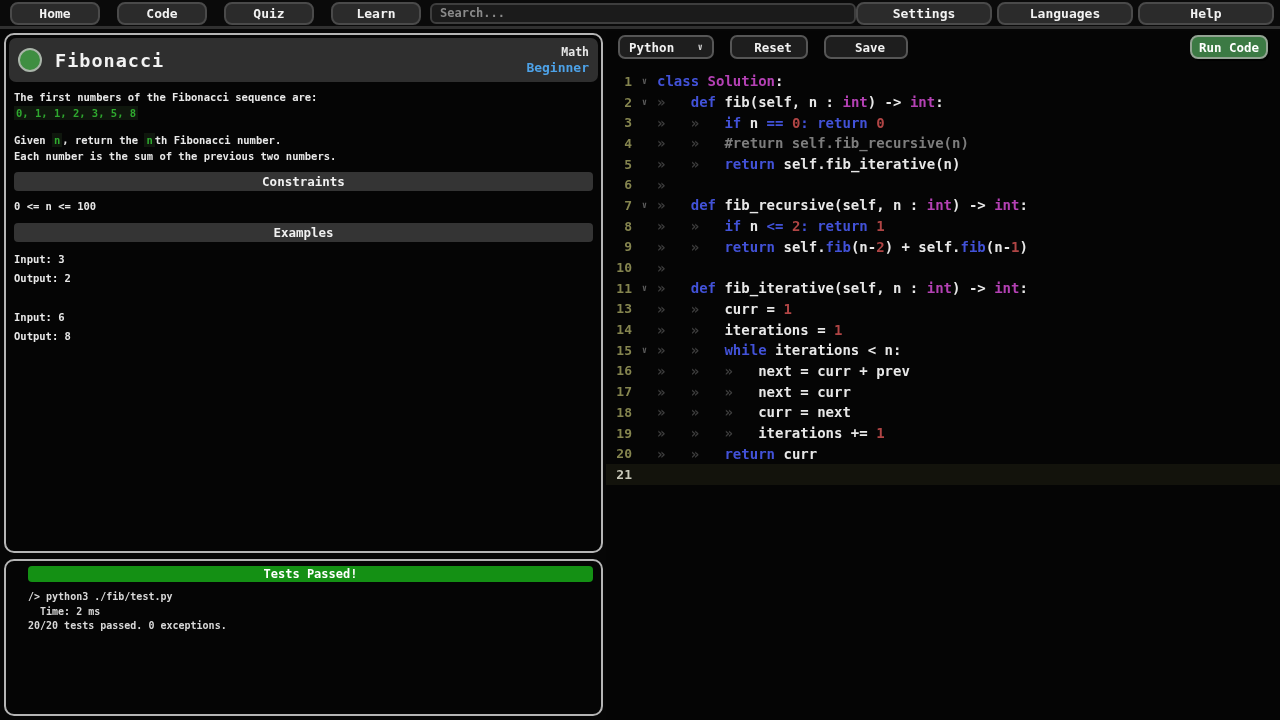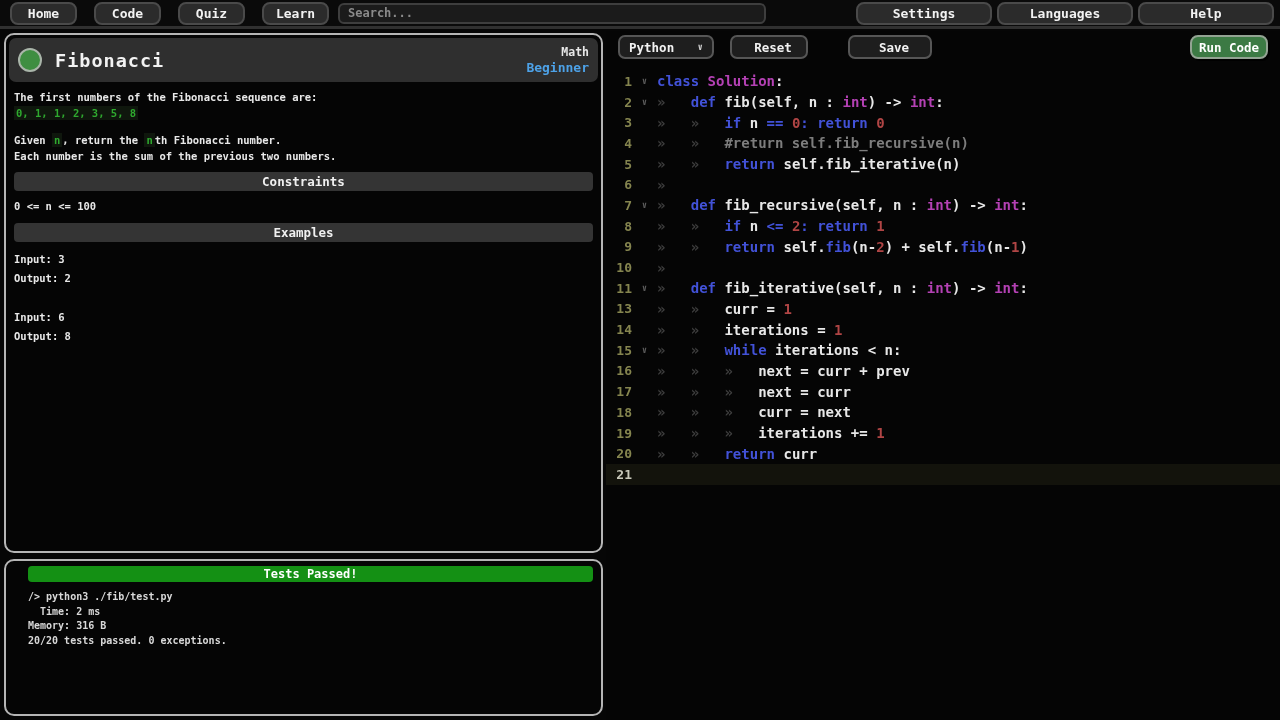--- a/index.html
+++ b/index.html
@@ -3,21 +3,21 @@
 <meta charset="utf-8">
 <style>
   * { margin:0; padding:0; box-sizing:border-box; }
   html,body { width:1280px; height:720px; background:#060606; overflow:hidden;
               font-family:"DejaVu Sans Mono", monospace; }
 
   
   .nav { position:absolute; top:0; left:0; right:0; height:29px; background:#0a0a0a;
          border-bottom:3px solid #303030; display:flex; align-items:center; }
   .tab { background:#2b2b2b; border:2px solid #4a4a4a; border-radius:8px; color:#f2f2f2;
-         font-weight:bold; font-size:13px; width:67px; height:23px; display:flex;
+         font-weight:bold; font-size:13px; width:90px; height:23px; display:flex;
          align-items:center; justify-content:center; cursor:default; flex:none; }
   .tab.wide { width:136px; }
   .navleft { display:flex; gap:17px; margin-left:10px; }
   .navright { display:flex; gap:5px; margin-left:auto; margin-right:6px; }
   .search { width:428px; height:21px; margin-left:9px; background:#1b1b1b;
             border:2px solid #3e3e3e; border-radius:6px; color:#c9c9c9; font-weight:bold;
             font-size:12px; padding:0 8px; font-family:"DejaVu Sans Mono", monospace; outline:none; }
   .search::placeholder { color:#8a8a8a; }
 
   
@@ -53,21 +53,21 @@
   .con-line { color:#d8d8d8; font-weight:bold; font-size:10px; line-height:14.6px; white-space:pre; }
 
   
   #editor { position:absolute; left:606px; top:31px; right:0; bottom:0; background:#050505; }
   .toolbar { display:flex; gap:16px; padding:4px 12px 0 12px; align-items:center; }
   .tbtn { height:24px; background:#1e1e1e; border:2px solid #565656; border-radius:7px;
           color:#f2f2f2; font-weight:bold; font-size:12.5px; display:flex; align-items:center;
           justify-content:center; cursor:default;padding-left:8px; }
   .lang { width:96px; justify-content:space-between; padding:0 9px; }
   .lang .chev { color:#cfcfcf; font-size:9px; }
-  .reset { width:78px; } .save { width:84px;margin-left:24px; }
+  .reset { width:78px; } .save { width:84px; }
   .run { margin-left:auto; width:78px; height:24px; background:#3c7a44; border:2px solid #93a393;
          border-radius:8px; color:#fff; font-weight:bold; font-size:12.5px; display:flex;
          align-items:center; justify-content:center; box-shadow:2px 2px 0 #000; cursor:default; }
 
   .code { margin-top:12px; font-size:14px; font-weight:bold; }
   .cl { height:20.7px; display:flex; align-items:center; white-space:pre; }
   .cl.active { background:#13130c; }
   .ln { width:26px; text-align:right; color:#85854f; font-size:13px; flex:none; }
   .cl.active .ln { color:#c9c9bb; }
   .fold { width:25px; text-align:center; color:#5a5a5a; font-size:9px; flex:none; }
@@ -121,21 +121,20 @@
       <div class="desc-p ex"><span class="sg-txt">Input: 6</span></div>
       <div class="desc-p ex"><span class="sg-txt">Output: 8</span></div>
     </div>
 </div>
 
 <div class="panel" id="tests-panel">
   <div class="banner">Tests Passed!</div>
   <div class="console">
       <div class="con-line">/&gt; python3 ./fib/test.py</div>
       <div class="con-line">  Time: 2 ms</div>
-      <div class="con-line">Memory: 316 B</div>
       <div class="con-line">20/20 tests passed. 0 exceptions.</div>
     </div>
 </div>
 
 <div id="editor">
   <div class="toolbar">
     <div class="tbtn lang">
       <span>Python</span>
       <span class="chev">∨</span>
     </div>

